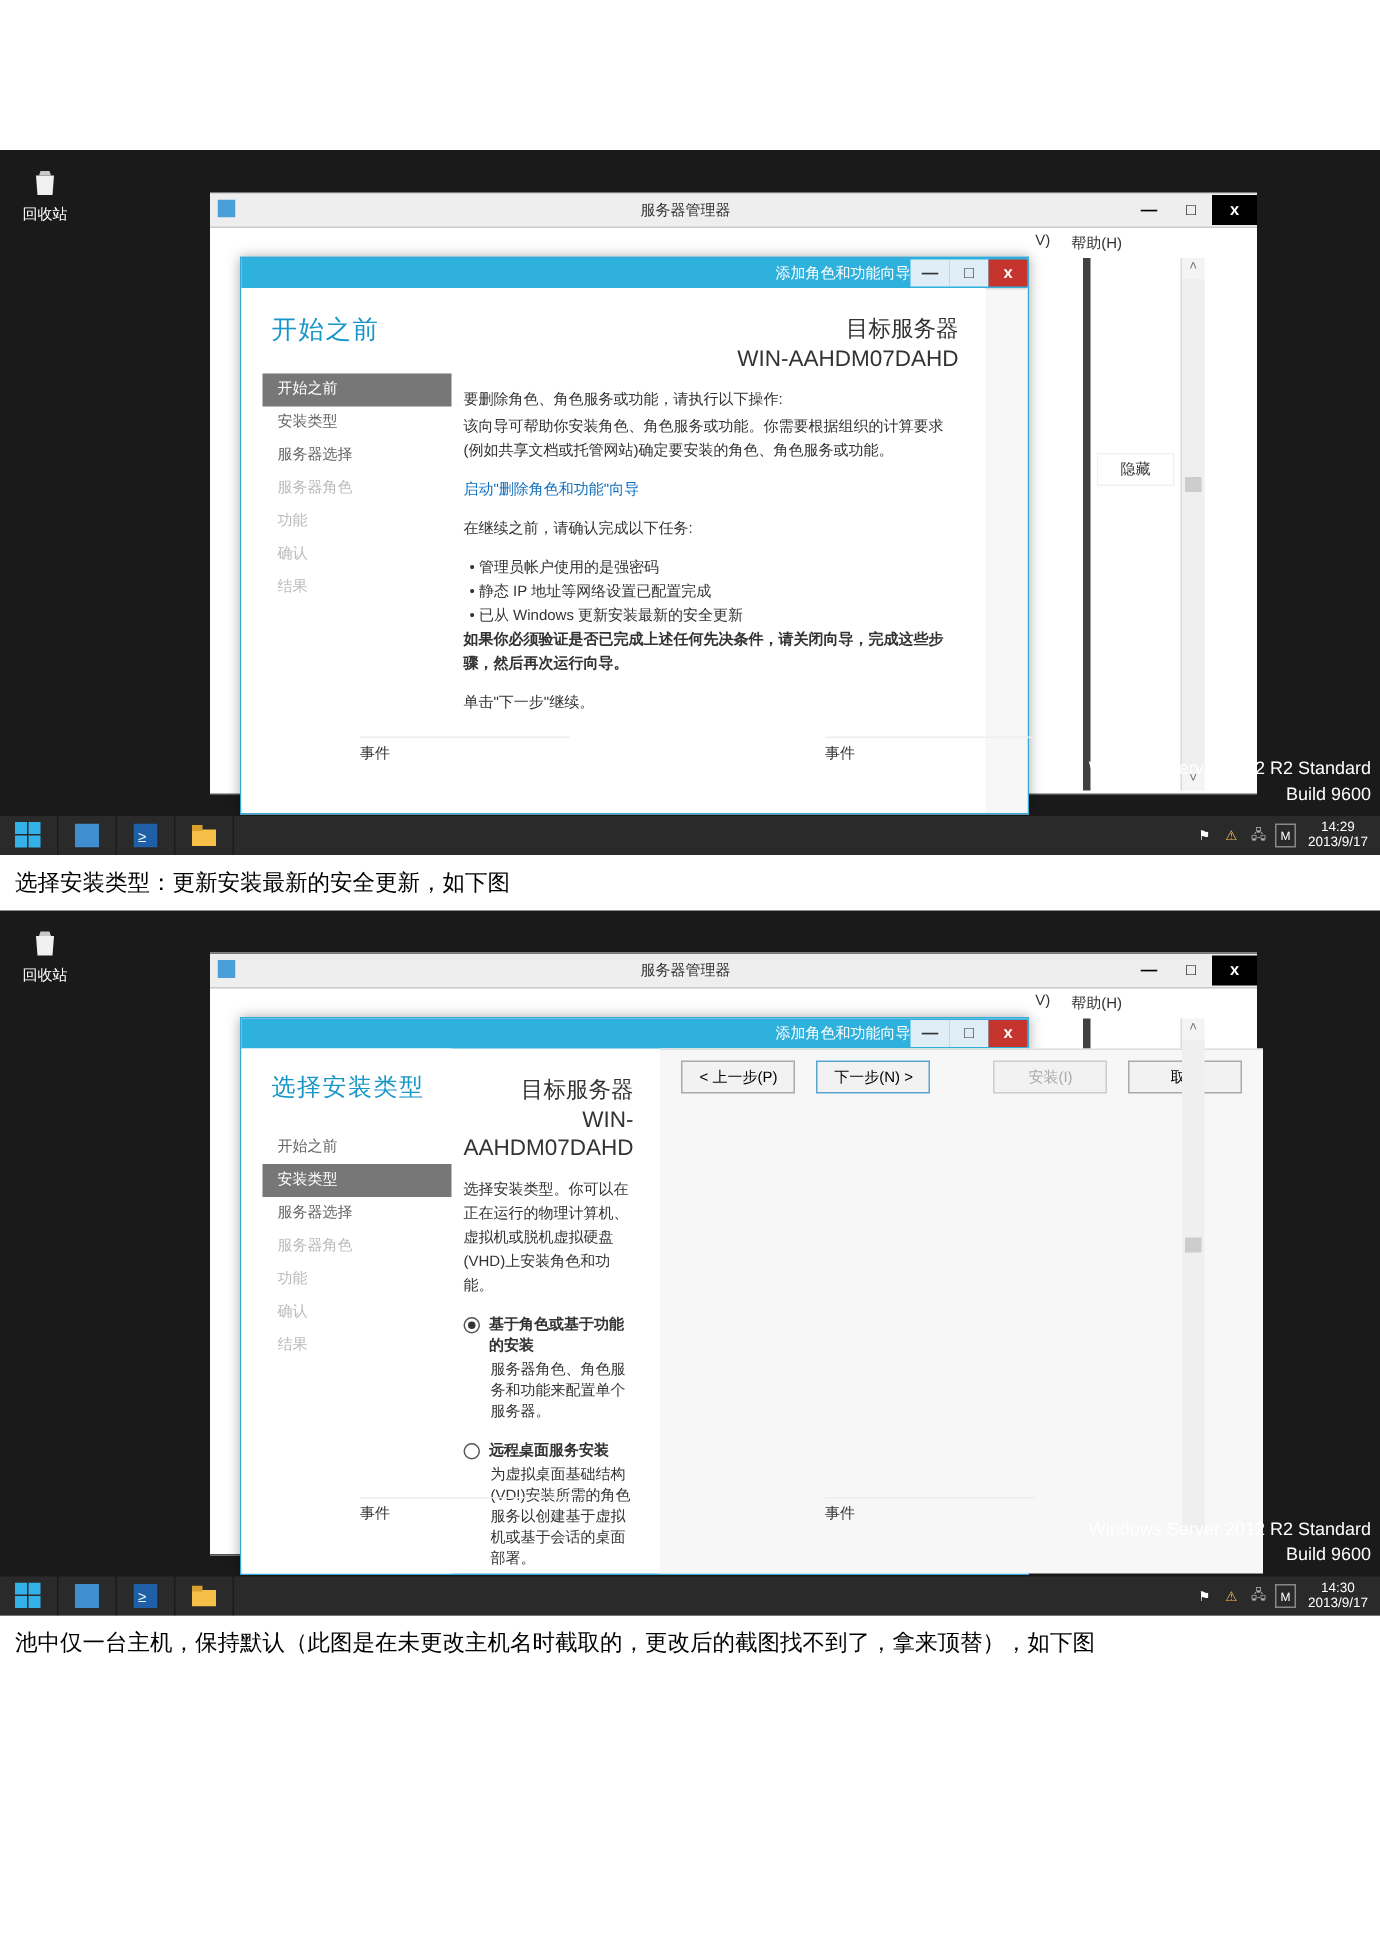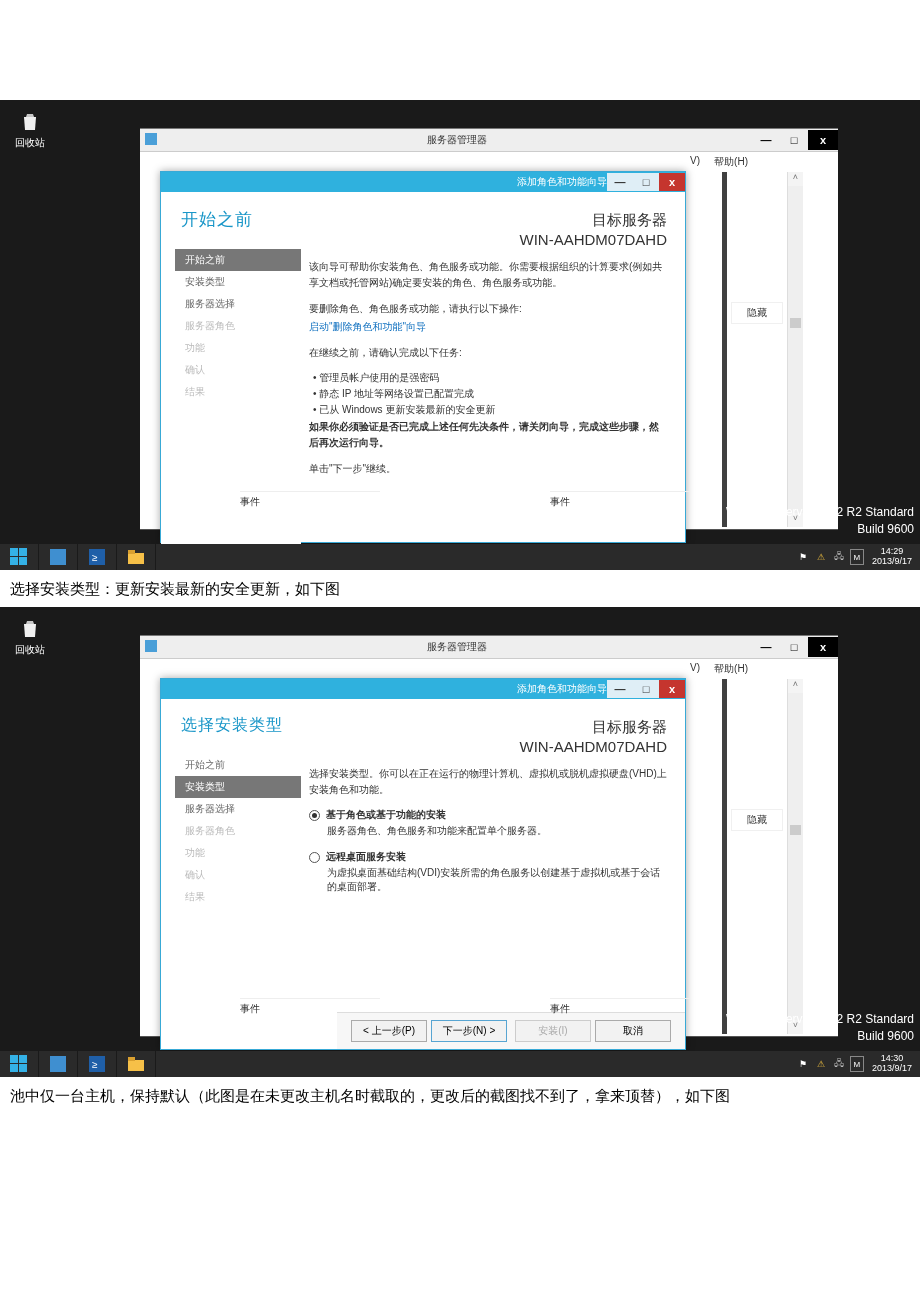--- a/index.html
+++ b/index.html
@@ -117,22 +117,21 @@
     align-items: center;
     font-size: 10px;
     color: #fff;
   }
   .wizard-titlebar .wt-title { flex: 1; text-align: right; }
   .wizard-titlebar .win-btn { height: 18px; width: 26px; color: #333; background: #dfeef6; }
   .wizard-titlebar .win-btn.close { background: #c5352e; color: #fff; }
   .wizard-body {
     display: flex;
     height: calc(100% - 20px);
-    flex-direction: column;
-    align-items: flex-end;
+    flex-direction: row;
   }
   .wizard-top {
     display: flex;
     flex: 1;
   }
   .wizard-sidebar {
     width: 120px;
     padding: 16px 0 10px 20px;
     background: #fff;
   }
@@ -179,21 +178,21 @@
     display: flex; align-items: center; gap: 6px;
   }
   .checkbox-row .box {
     width: 10px; height: 10px; border: 1px solid #888;
   }
   .wizard-buttons {
     border-top: 1px solid #ddd;
     padding: 7px 14px;
     display: flex;
     justify-content: flex-end;
-    gap: 4px;
+    gap: 14px;
     background: #f7f7f7;
   }
   .btn {
     min-width: 62px;
     height: 20px;
     font-size: 10px;
     border: 1px solid #aaa;
     background: #f2f2f2;
     display: inline-flex;
     align-items: center;
@@ -316,22 +315,22 @@
                   <div class="step disabled">服务器角色</div>
                   <div class="step disabled">功能</div>
                   <div class="step disabled">确认</div>
                   <div class="step disabled">结果</div>
                 </div>
                 <div class="wizard-content">
                   <div class="target-box">
                     <div>目标服务器</div>
                     <div>WIN-AAHDM07DAHD</div>
                   </div>
+                  <p class="content-p" style="margin-bottom:2px;">要删除角色、角色服务或功能，请执行以下操作:</p>
                   <p class="content-p">该向导可帮助你安装角色、角色服务或功能。你需要根据组织的计算要求(例如共享文档或托管网站)确定要安装的角色、角色服务或功能。</p>
-                  <p class="content-p" style="margin-bottom:2px;">要删除角色、角色服务或功能，请执行以下操作:</p>
                   <p class="content-p link">启动"删除角色和功能"向导</p>
                   <p class="content-p">在继续之前，请确认完成以下任务:</p>
                   <p class="bullet">• 管理员帐户使用的是强密码</p>
                   <p class="bullet">• 静态 IP 地址等网络设置已配置完成</p>
                   <p class="bullet">• 已从 Windows 更新安装最新的安全更新</p>
                   <p class="content-p" style="font-weight:bold;">如果你必须验证是否已完成上述任何先决条件，请关闭向导，完成这些步骤，然后再次运行向导。</p>
                   <p class="content-p">单击"下一步"继续。</p>
                   <div class="checkbox-row">
                     <span class="box"></span>
                     <span>默认情况下将跳过此页(S)</span>
@@ -479,21 +478,21 @@
                   <div class="radio-row">
                     <span class="circle"></span>
                     <span class="radio-title">远程桌面服务安装</span>
                   </div>
                   <p class="radio-sub">为虚拟桌面基础结构(VDI)安装所需的角色服务以创建基于虚拟机或基于会话的桌面部署。</p>
                 </div>
               </div>
               <div class="wizard-buttons">
                 <div class="btn">&lt; 上一步(P)</div>
                 <div class="btn default">下一步(N) &gt;</div>
-                <div class="btn disabled" style="margin-left:4px;">安装(I)</div>
+                <div class="btn disabled" style="margin-left:28px;">安装(I)</div>
                 <div class="btn">取消</div>
               </div>
             </div>
           </div>
 
           <div class="events-row">
             <div class="events-cell">事件</div>
             <div class="events-cell">事件</div>
           </div>
         </div>

